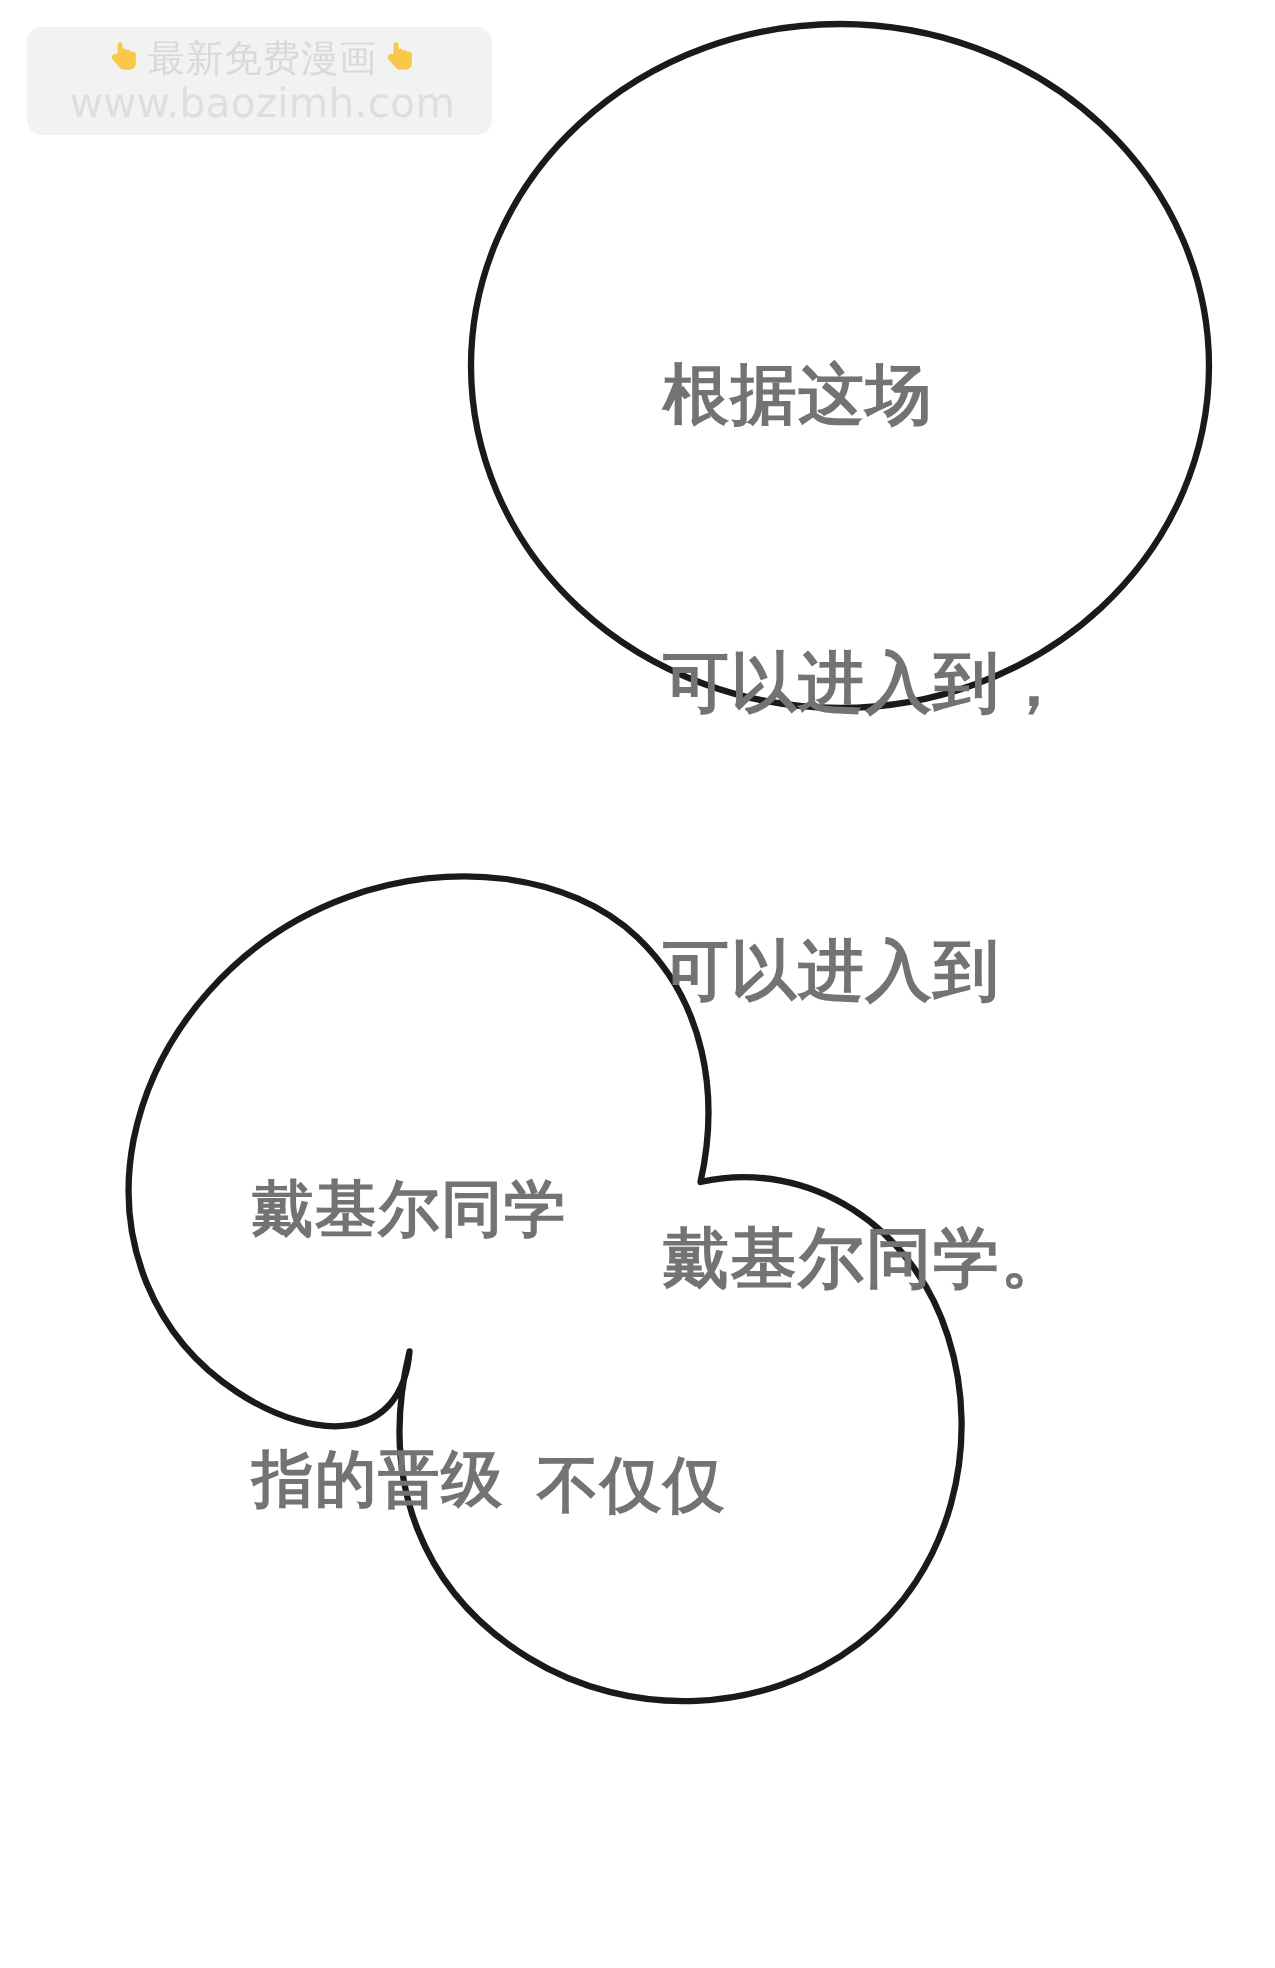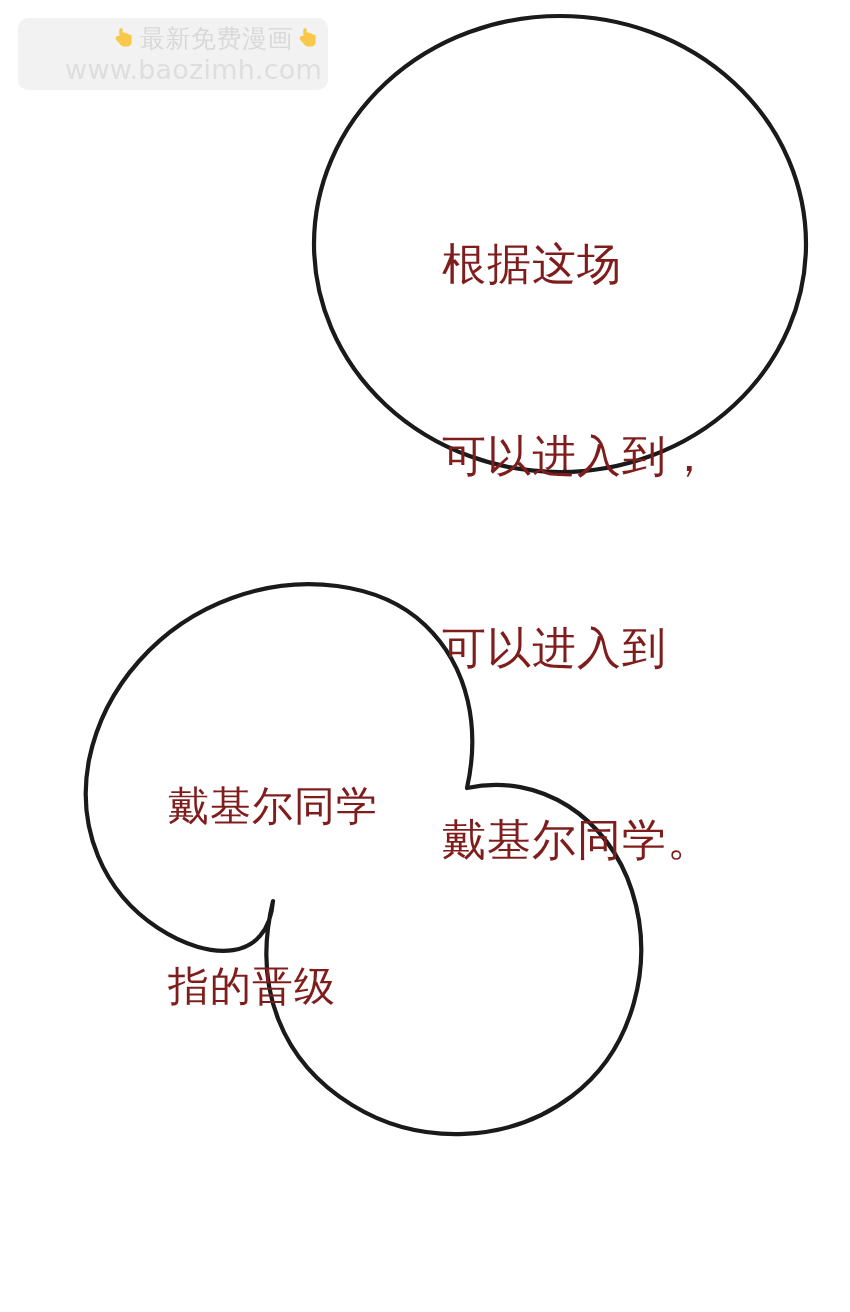--- a/index.html
+++ b/index.html
@@ -27,21 +27,20 @@
     width: 310px;
     height: 72px;
     background: #f2f2f2;
     border-radius: 10px;
     box-sizing: border-box;
     padding: 4px 6px 6px 10px;
     display: flex;
     flex-direction: column;
     justify-content: center;
     user-select: none;
-    align-items: flex-end;
   }
   #wm-row1 {
     display: flex;
     align-items: center;
     justify-content: center;
     gap: 2px;
     height: 34px;
   }
   .wm-hand {
     font-size: 27px;
@@ -80,23 +79,23 @@
     fill: #ffffff;
     stroke: #1a1a1a;
     stroke-width: 4.2;
     stroke-linejoin: round;
     stroke-linecap: round;
   }
 
   
   .bubble-text {
     position: absolute;
-    color: #7f1d1d;
+    color: #737373;
     font-family: "DejaVu Sans", "Liberation Sans", sans-serif;
-    font-weight: 400;
+    font-weight: 700;
     white-space: pre;
     user-select: none;
   }
   .bubble-text .ln {
     display: block;
   }
 
   #text-bubble-1 {
     left: 442px;
     top: 104px;
@@ -164,17 +163,18 @@
     <span class="ln">可以进入到</span>
     <span class="ln">戴基尔同学。</span>
   </div>
 
   <div class="bubble-text" id="text-bubble-2">
     <span class="ln">戴基尔同学</span>
     <span class="ln">指的晋级</span>
   </div>
 
   <div class="bubble-text" id="text-bubble-3">
+    <span class="ln">不仅仅</span>
     
     
   </div>
 
 </div>
 
 </body></html>

